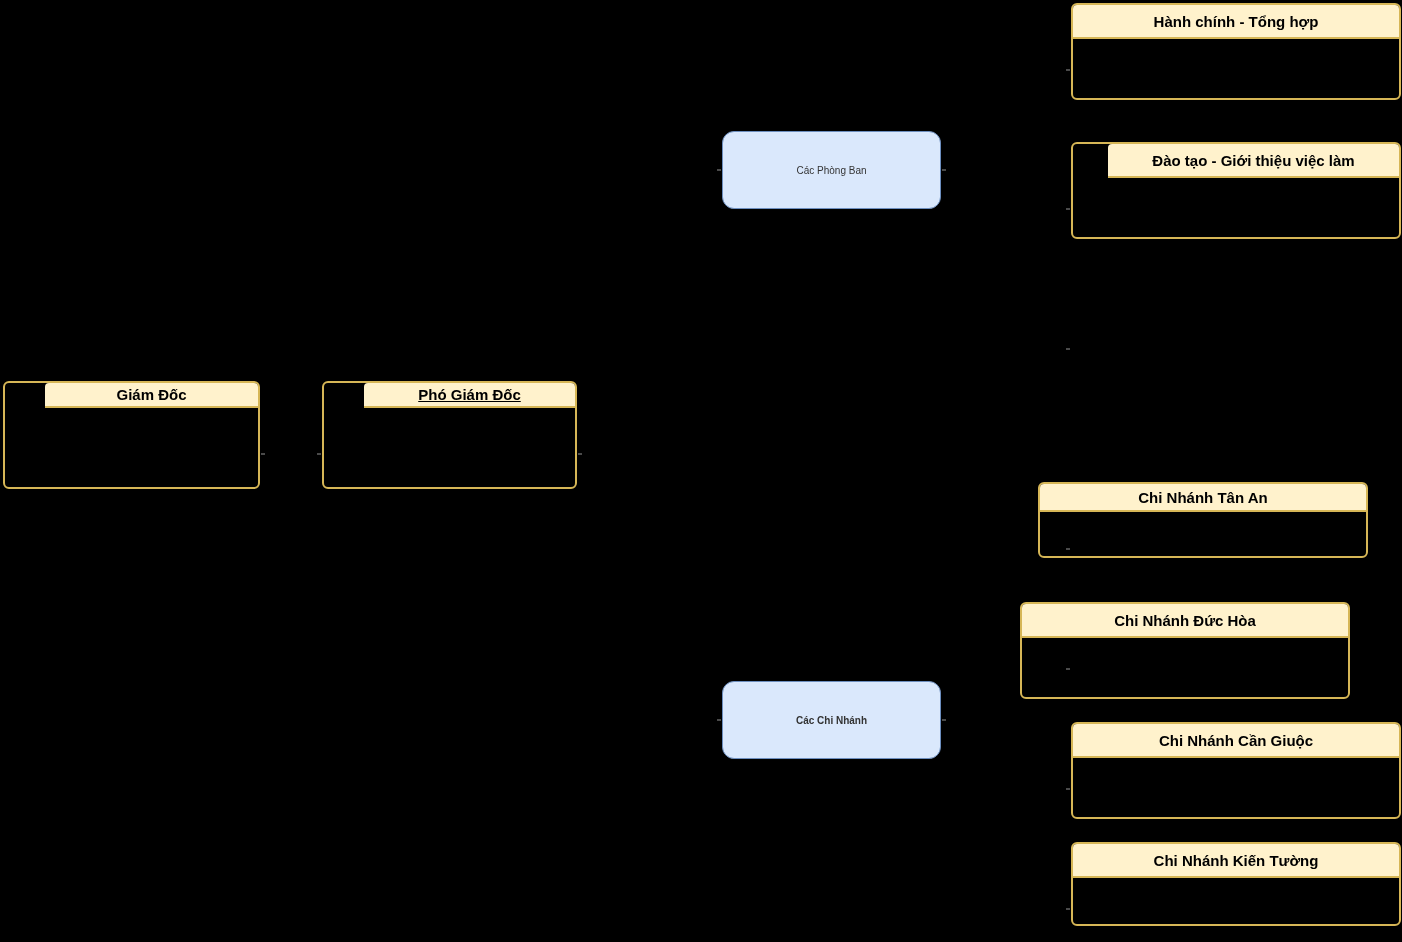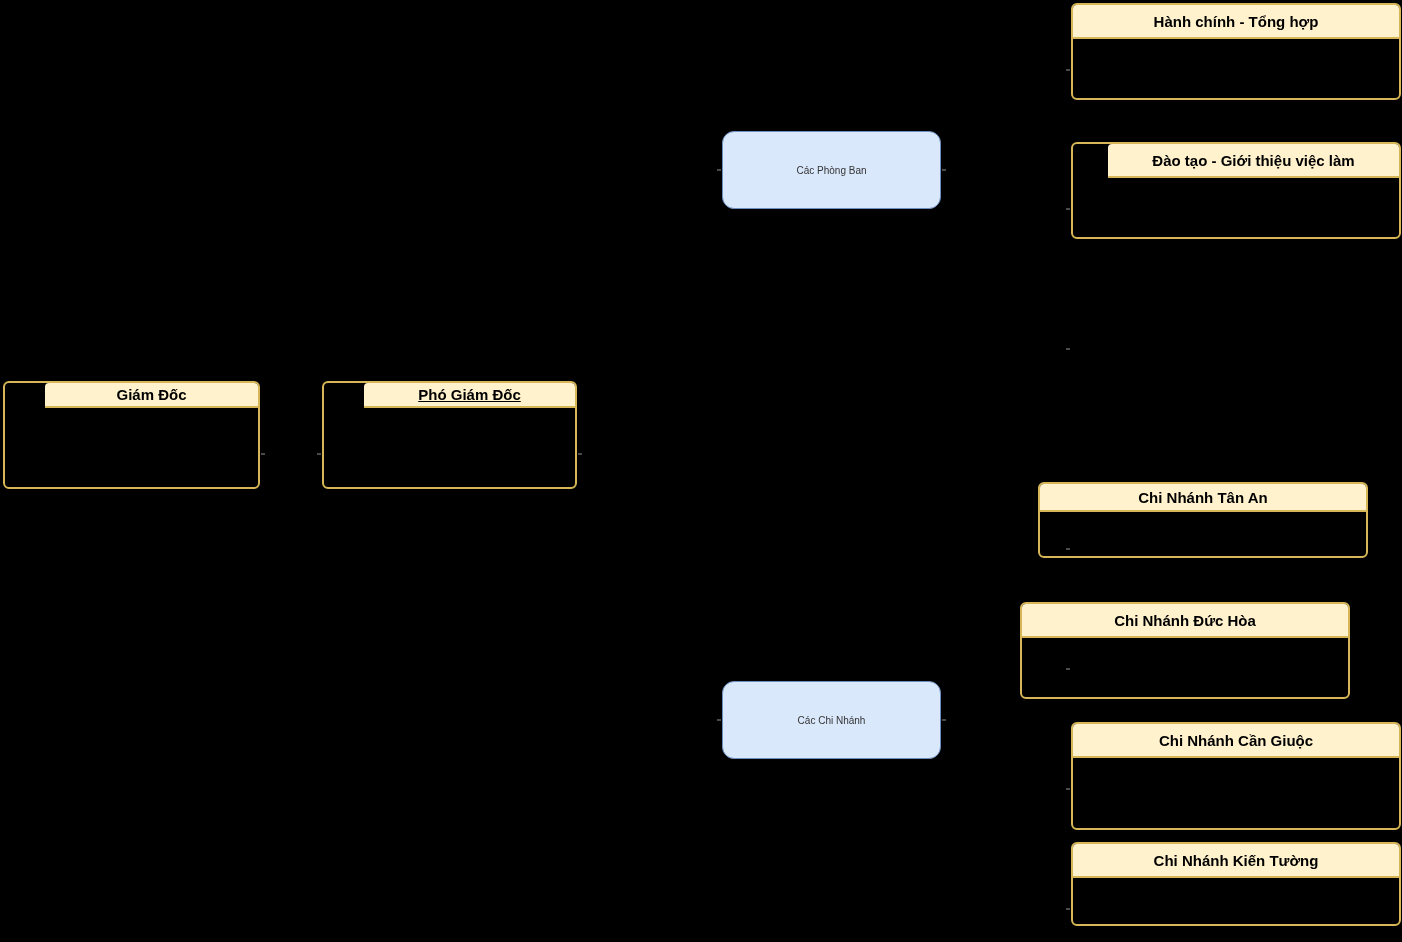--- a/index.html
+++ b/index.html
@@ -79,21 +79,21 @@
 
   <div class="node-titled h39" style="left:322px; top:381px; width:255px; height:108px;text-decoration:underline;">
     <div class="hdr">Phó Giám Đốc</div>
     <div class="bdy"></div>
   </div>
 
   <div class="node-pill" style="left:722px; top:131px; width:219px; height:78px;">
     <span>Các Phòng Ban</span>
   </div>
 
-  <div class="node-pill" style="left:722px; top:681px; width:219px; height:78px;">
+  <div class="node-pill" style="left:722px; top:681px; width:219px; height:78px;font-weight:bold;">
     <span>Các Chi Nhánh</span>
   </div>
 
   <div class="node-titled h38" style="left:1071px; top:3px; width:330px; height:97px;">
     <div class="hdr">Hành chính - Tổng hợp</div>
     <div class="bdy"></div>
   </div>
 
   <div class="node-titled h38" style="left:1071px; top:142px; width:330px; height:97px;padding-left:35px;">
     <div class="hdr">Đào tạo - Giới thiệu việc làm</div>
@@ -104,21 +104,21 @@
   <div class="node-titled h38" style="left:1017px; top:482px; width:330px; height:76px;margin-left:21px;">
     <div class="hdr">Chi Nhánh Tân An</div>
     <div class="bdy"></div>
   </div>
 
   <div class="node-titled h38" style="left:1020px; top:602px; width:330px; height:97px;">
     <div class="hdr">Chi Nhánh Đức Hòa</div>
     <div class="bdy"></div>
   </div>
 
-  <div class="node-titled h38" style="left:1071px; top:722px; width:330px; height:108px;">
+  <div class="node-titled h38" style="left:1071px; top:722px; width:330px; height:97px;">
     <div class="hdr">Chi Nhánh Cần Giuộc</div>
     <div class="bdy"></div>
   </div>
 
   <div class="node-titled h38" style="left:1071px; top:842px; width:330px; height:84px;">
     <div class="hdr">Chi Nhánh Kiến Tường</div>
     <div class="bdy"></div>
   </div>
 
   <div class="stub" style="left:261px; top:453px;"></div>

